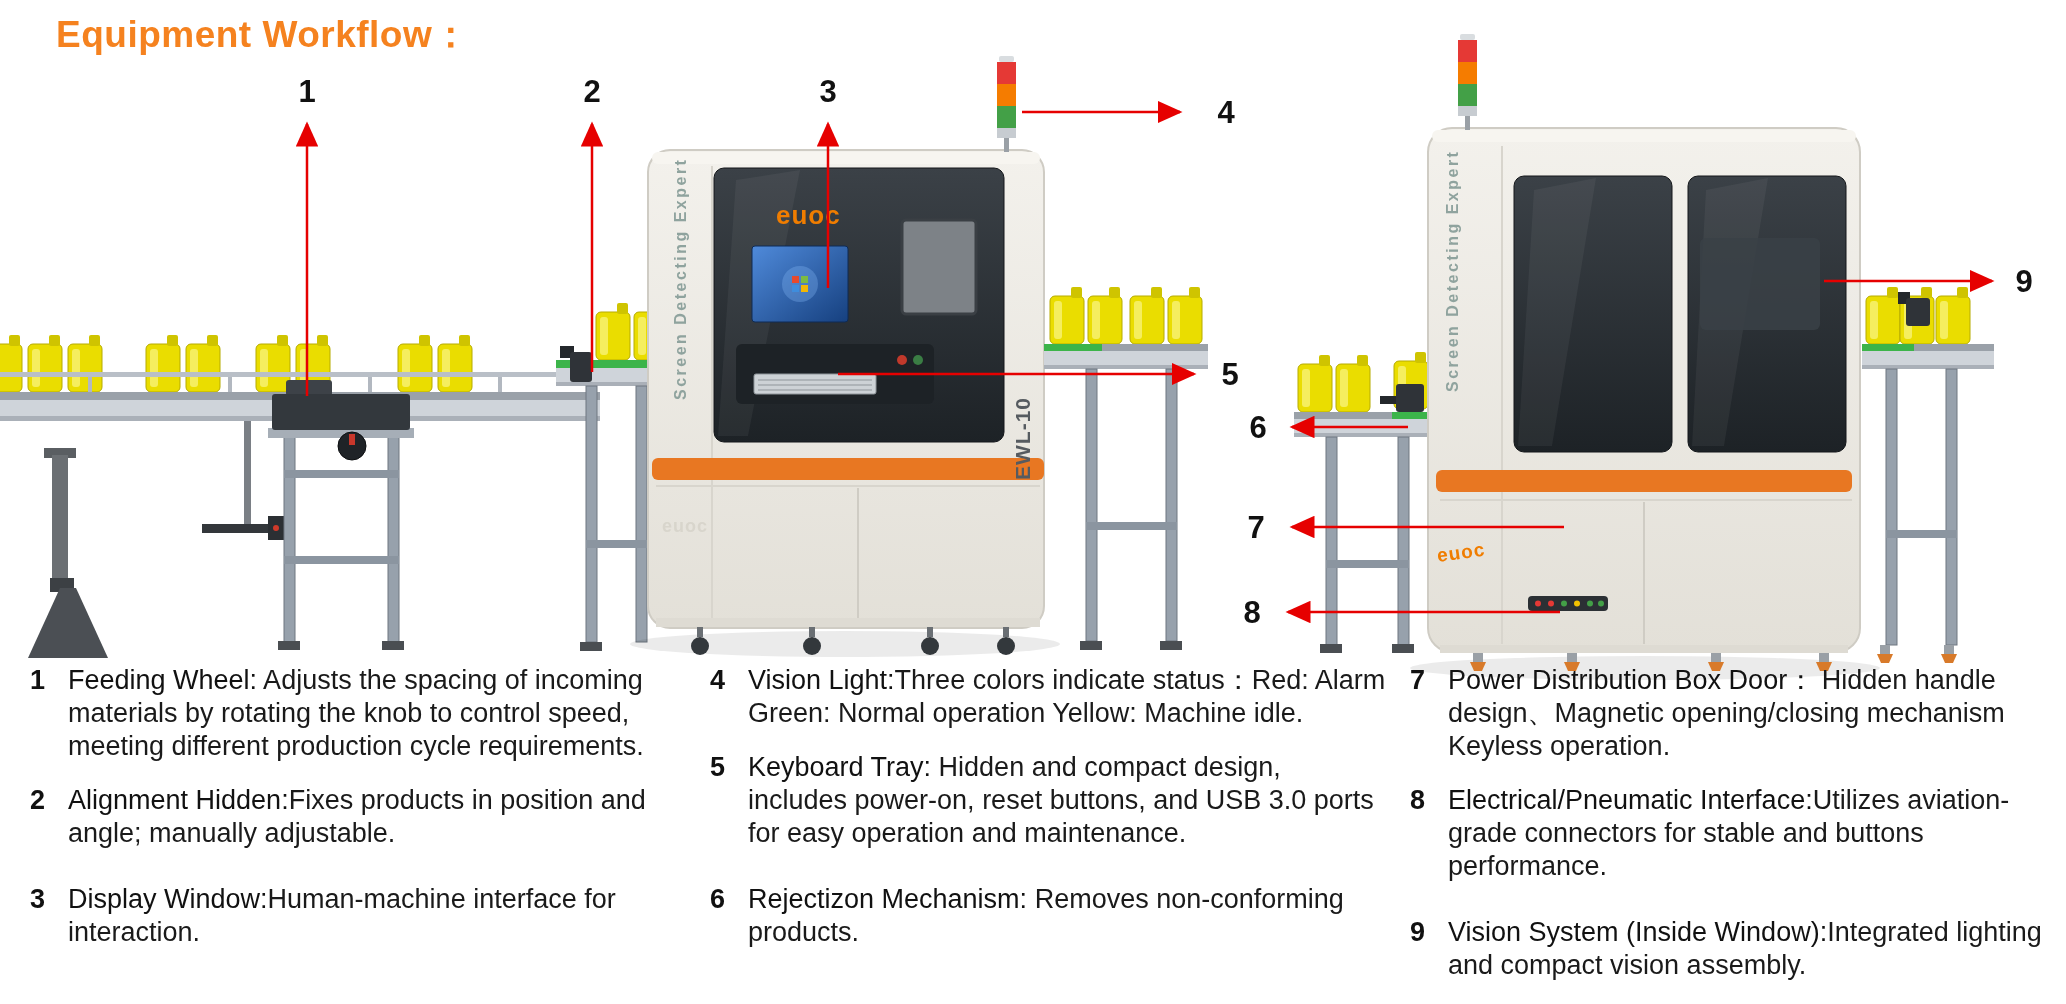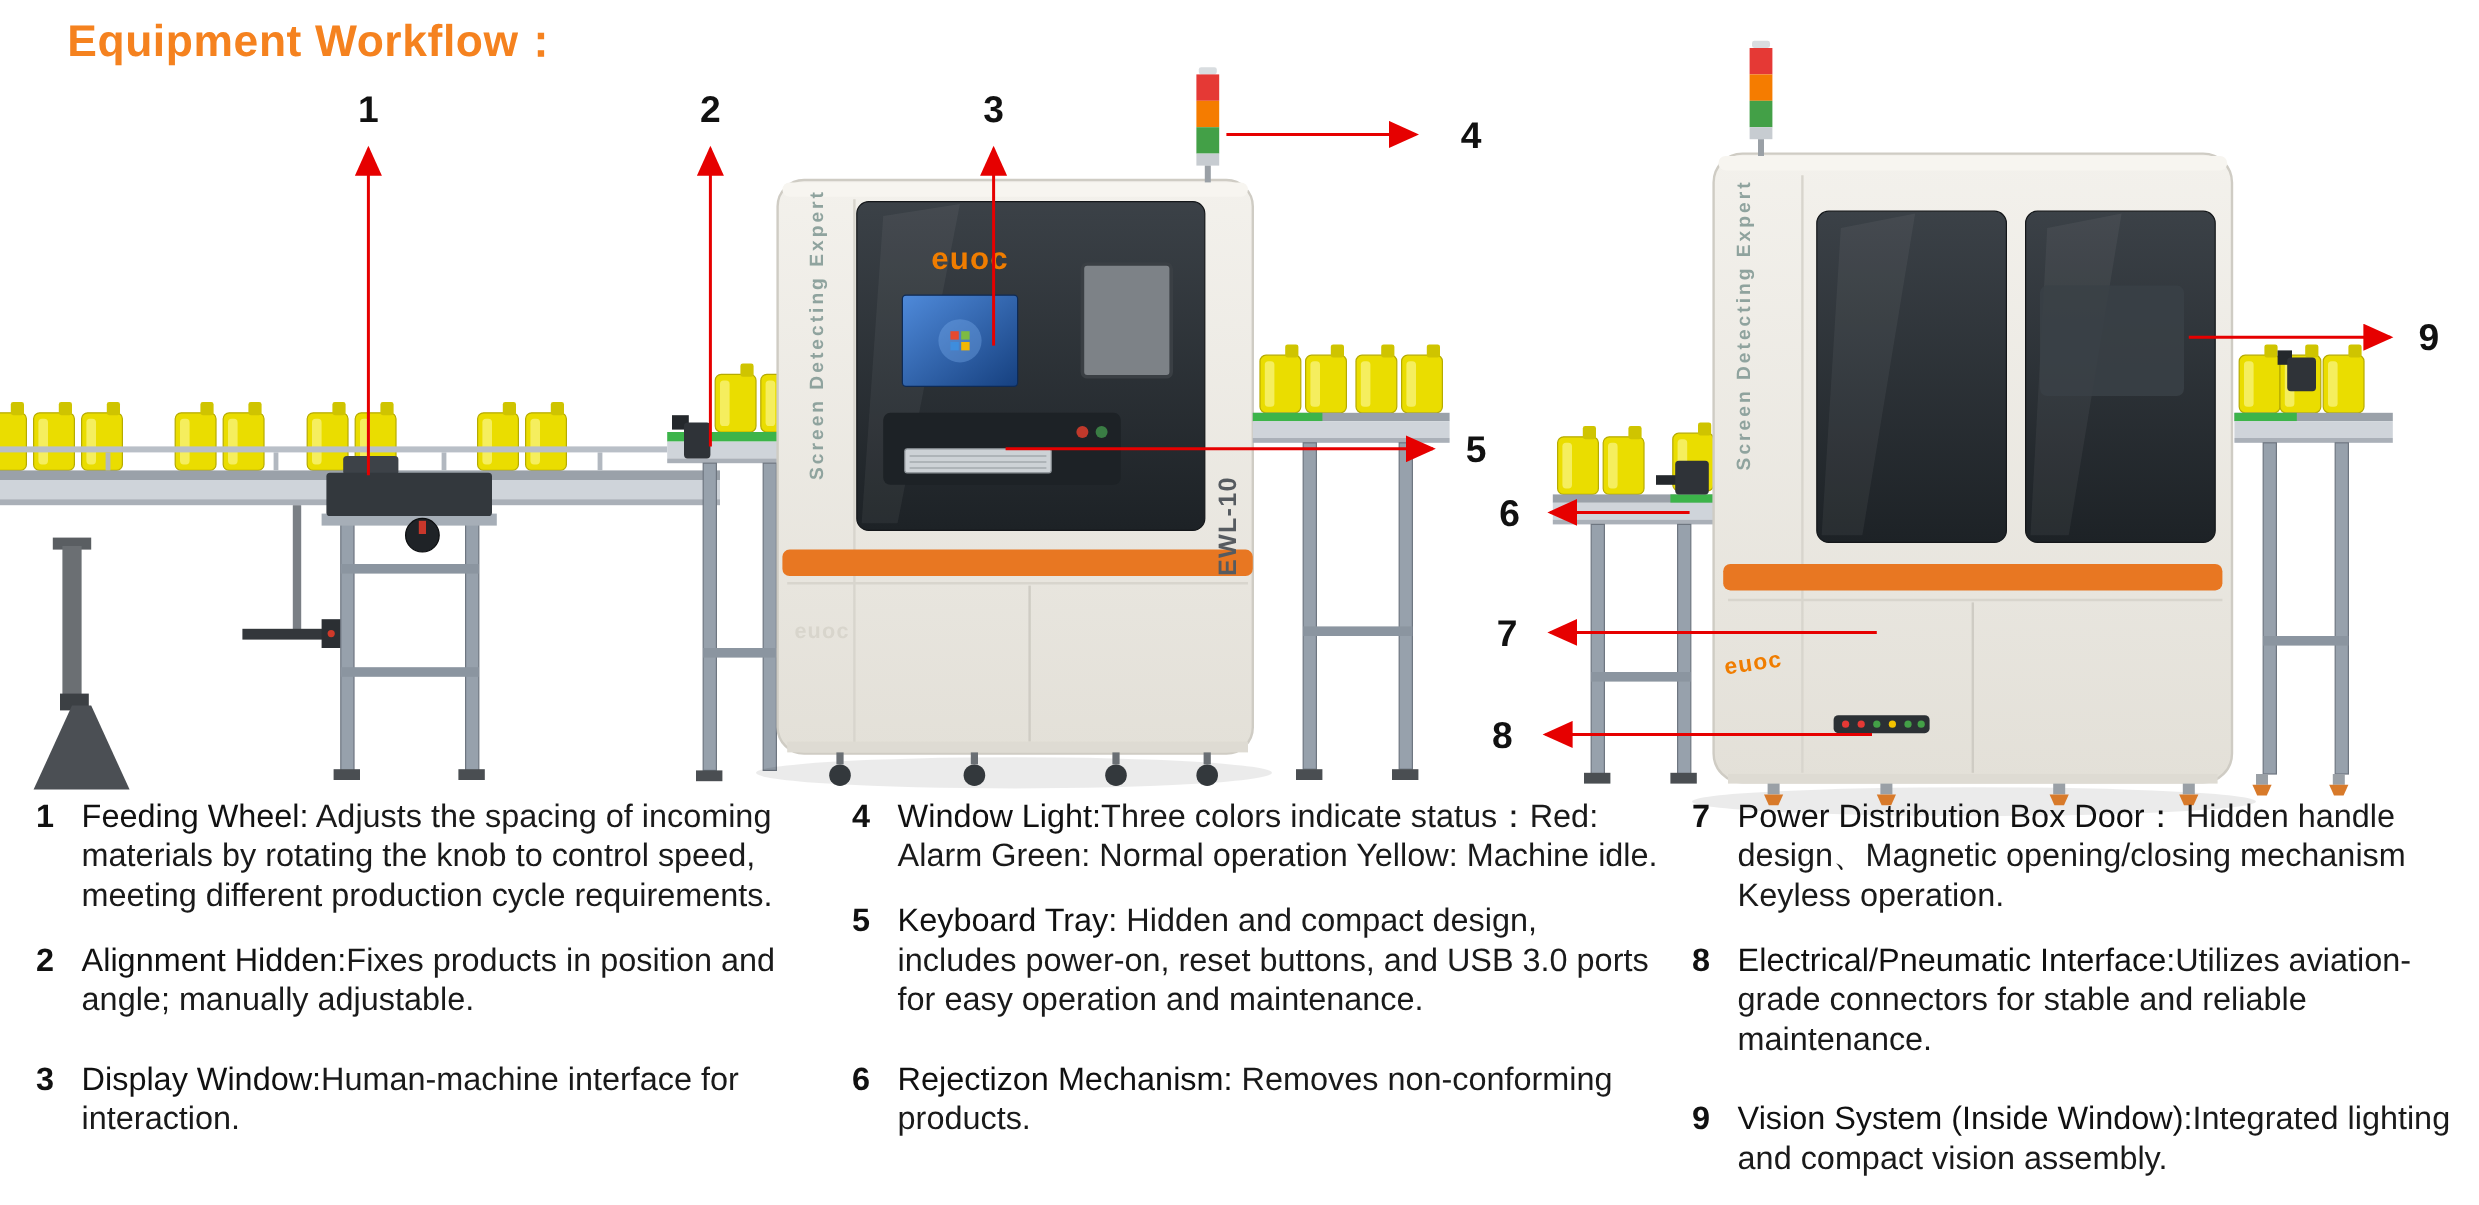--- a/index.html
+++ b/index.html
@@ -322,40 +322,40 @@
     </div>
     <div class="legend-item gap">
       <span class="lnum">3</span>
       <p class="ltext"><strong>Display Window:</strong><span>Human-machine interface for interaction.</span></p>
     </div>
   </div>
 
   <div class="legend-col col2">
     <div class="legend-item">
       <span class="lnum">4</span>
-      <p class="ltext"><strong>Window Light:</strong><span>Three colors indicate status：Red: Alarm Green: Normal operation Yellow: Machine idle.</span></p>
+      <p class="ltext"><strong>Vision Light:</strong><span>Three colors indicate status：Red: Alarm Green: Normal operation Yellow: Machine idle.</span></p>
     </div>
     <div class="legend-item">
       <span class="lnum">5</span>
       <p class="ltext"><strong>Keyboard Tray:</strong><span> Hidden and compact design, includes power-on, reset buttons, and USB 3.0 ports for easy operation and maintenance.</span></p>
     </div>
     <div class="legend-item gap">
       <span class="lnum">6</span>
       <p class="ltext"><strong>Rejectizon Mechanism:</strong><span> Removes non-conforming products.</span></p>
     </div>
   </div>
 
   <div class="legend-col col3">
     <div class="legend-item">
       <span class="lnum">7</span>
       <p class="ltext"><strong>Power Distribution Box Door：</strong><span> Hidden handle design、Magnetic opening/closing mechanism Keyless operation.</span></p>
     </div>
     <div class="legend-item">
       <span class="lnum">8</span>
-      <p class="ltext"><strong>Electrical/Pneumatic Interface:</strong><span>Utilizes aviation-grade connectors for stable and reliable maintenance.</span></p>
+      <p class="ltext"><strong>Electrical/Pneumatic Interface:</strong><span>Utilizes aviation-grade connectors for stable and buttons performance.</span></p>
     </div>
     <div class="legend-item gap">
       <span class="lnum">9</span>
       <p class="ltext"><strong>Vision System (Inside Window):</strong><span>Integrated lighting and compact vision assembly.</span></p>
     </div>
   </div>
 
 </div>
 
 </body></html>

